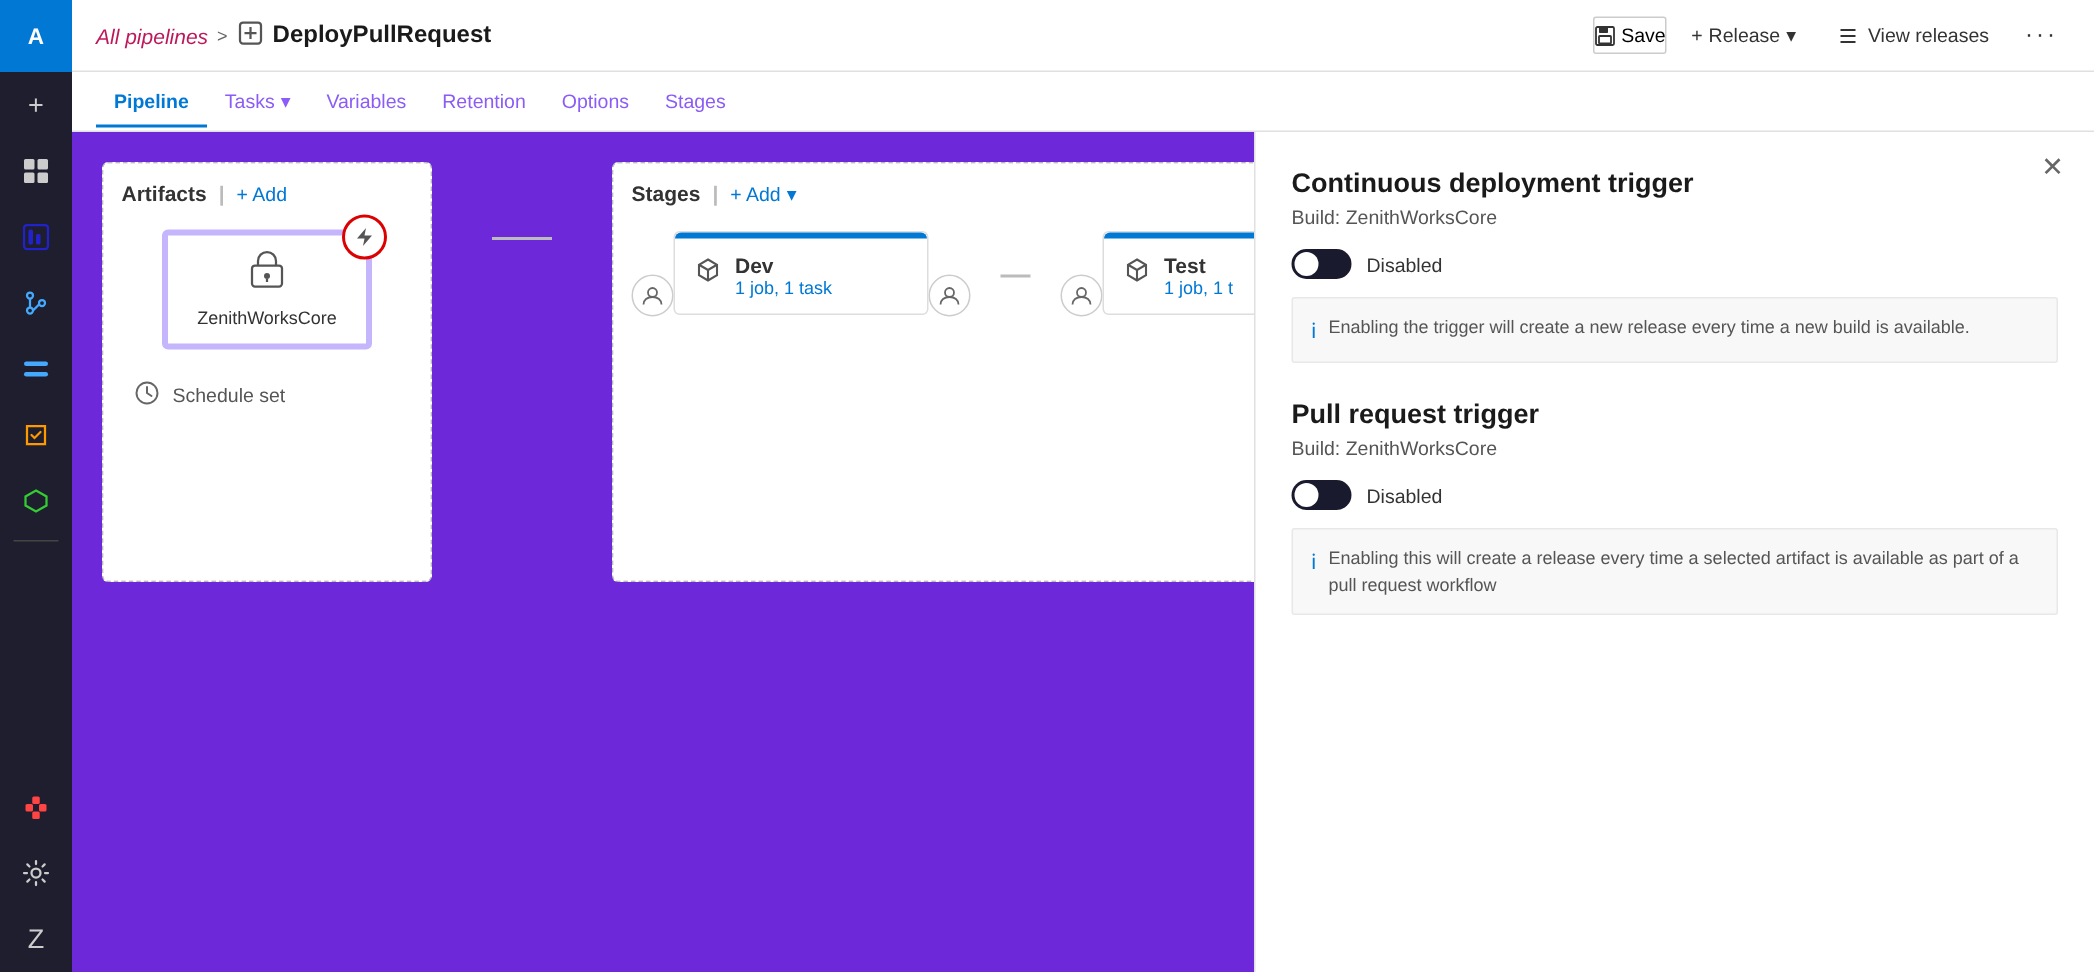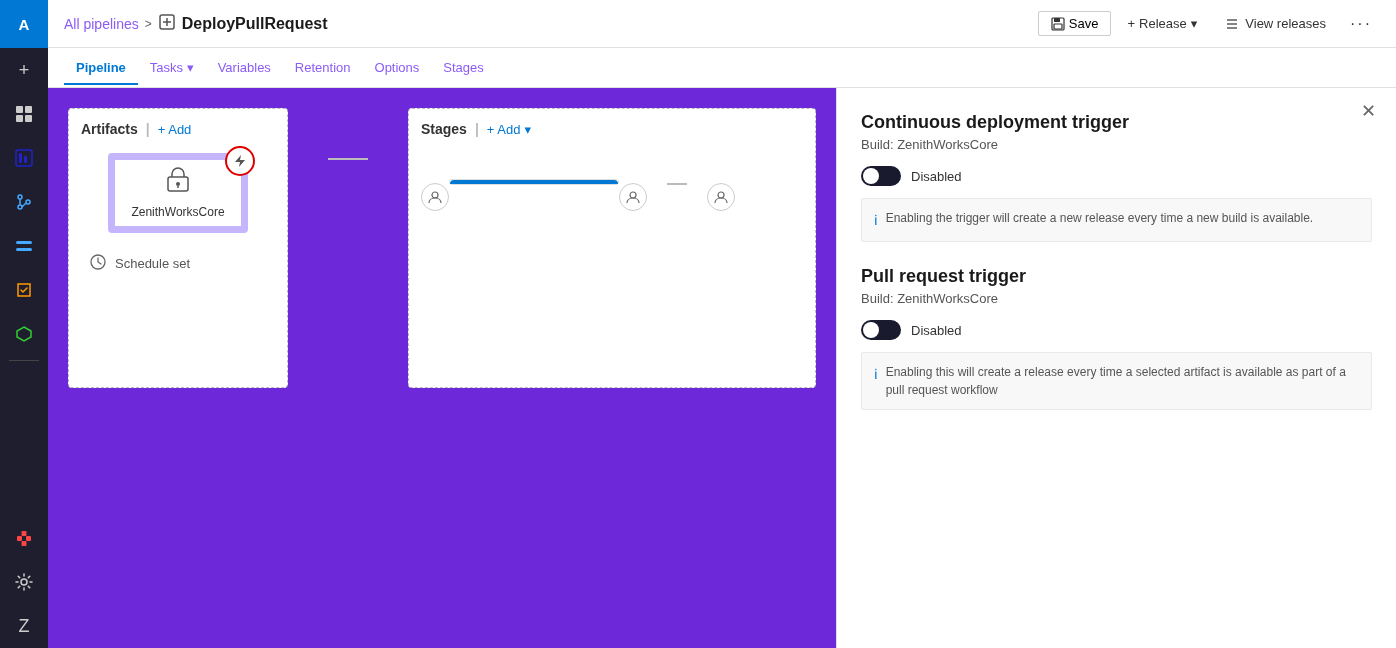--- a/index.html
+++ b/index.html
@@ -57,41 +57,42 @@
       gap: 8px;
       flex-shrink: 0;
     }
     .breadcrumb {
       display: flex;
       align-items: center;
       gap: 6px;
       font-size: 14px;
     }
     .breadcrumb-link {
-      color: #8b5cf6;
+      color: #be185d;
       cursor: pointer;
       text-decoration: none;
+      font-style: italic;
     }
     .breadcrumb-separator { color: #666; font-size: 12px; }
     .pipeline-title {
       font-size: 16px;
       font-weight: 600;
       color: #1a1a1a;
     }
     .topbar-spacer { flex: 1; }
     .topbar-actions {
       display: flex;
       align-items: center;
       gap: 4px;
     }
     .btn-save {
       display: flex;
       align-items: center;
       gap: 4px;
-      padding: 4px 12px;
+      padding: 4px 0;
       border: 1px solid #ccc;
       background: #fff;
       cursor: pointer;
       font-size: 13px;
       border-radius: 2px;
     }
     .btn-release {
       display: flex;
       align-items: center;
       gap: 4px;
@@ -197,21 +198,21 @@
       color: #0078d4;
       cursor: pointer;
       font-size: 13px;
       font-weight: 400;
     }
 
     
     .artifact-card {
       width: 140px;
       height: 80px;
-      border: 7px solid #c4b5fd;
+      border: 4px solid #c4b5fd;
       border-radius: 4px;
       background: #fff;
       display: flex;
       flex-direction: column;
       align-items: center;
       justify-content: center;
       gap: 4px;
       margin: 0 auto 12px auto;
       position: relative;
       cursor: pointer;
@@ -621,37 +622,66 @@
 
             <div class="stage-wrapper">
               <div class="stage-pre-approver">
                 <svg width="14" height="14" viewBox="0 0 14 14" fill="none">
                     <circle cx="7" cy="5" r="3" stroke="#666" stroke-width="1.2"></circle>
                     <path d="M1 13c0-3 2.5-5 6-5s6 2 6 5" stroke="#666" stroke-width="1.2" fill="none"></path>
                   </svg>
               </div>
               <div class="stage-card">
                 <div class="stage-card-top"></div>
+                <div class="stage-card-body">
+                  <div class="stage-card-icon">
+                    <svg width="20" height="20" viewBox="0 0 20 20" fill="none">
+                        <path d="M10 2l6 3.5v7L10 16 4 12.5v-7z" stroke="#555" stroke-width="1.4" fill="none"></path>
+                        <path d="M4 5.5l6 3.5 6-3.5" stroke="#555" stroke-width="1.4"></path>
+                        <line x1="10" y1="9" x2="10" y2="16" stroke="#555" stroke-width="1.4"></line>
+                      </svg>
+                  </div>
+                  <div class="stage-card-info">
+                    <div class="stage-name">Dev</div>
+                    <div class="stage-jobs">1 job, 1 task</div>
+                  </div>
+                </div>
               </div>
               <div class="stage-post-approver">
                 <svg width="14" height="14" viewBox="0 0 14 14" fill="none">
                     <circle cx="7" cy="5" r="3" stroke="#666" stroke-width="1.2"></circle>
                     <path d="M1 13c0-3 2.5-5 6-5s6 2 6 5" stroke="#666" stroke-width="1.2" fill="none"></path>
                   </svg>
               </div>
             </div>
 
             <div class="stage-connector"></div>
 
             <div class="stage-wrapper">
               <div class="stage-pre-approver">
                 <svg width="14" height="14" viewBox="0 0 14 14" fill="none">
                     <circle cx="7" cy="5" r="3" stroke="#666" stroke-width="1.2"></circle>
                     <path d="M1 13c0-3 2.5-5 6-5s6 2 6 5" stroke="#666" stroke-width="1.2" fill="none"></path>
                   </svg>
+              </div>
+              <div class="stage-card">
+                <div class="stage-card-top"></div>
+                <div class="stage-card-body">
+                  <div class="stage-card-icon">
+                    <svg width="20" height="20" viewBox="0 0 20 20" fill="none">
+                        <path d="M10 2l6 3.5v7L10 16 4 12.5v-7z" stroke="#555" stroke-width="1.4" fill="none"></path>
+                        <path d="M4 5.5l6 3.5 6-3.5" stroke="#555" stroke-width="1.4"></path>
+                        <line x1="10" y1="9" x2="10" y2="16" stroke="#555" stroke-width="1.4"></line>
+                      </svg>
+                  </div>
+                  <div class="stage-card-info">
+                    <div class="stage-name">Test</div>
+                    <div class="stage-jobs">1 job, 1 t</div>
+                  </div>
+                </div>
               </div>
             </div>
           </div>
         </div>
       </div>
     </div>
 
     <div class="right-panel" style="position:relative;">
       <button class="panel-close">✕</button>
 

